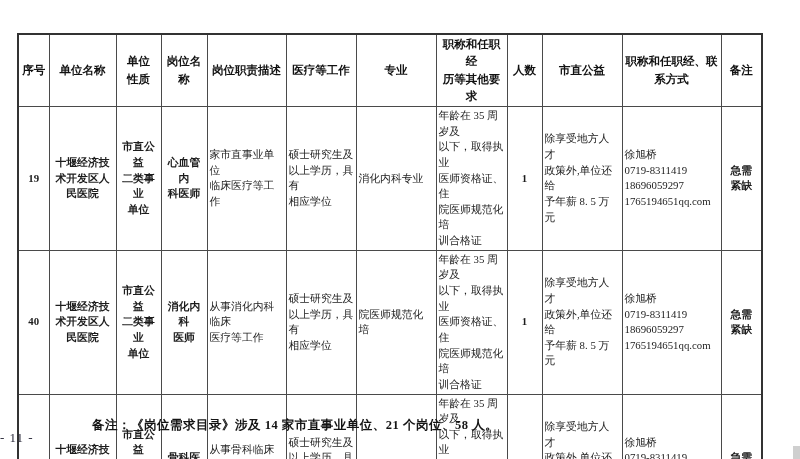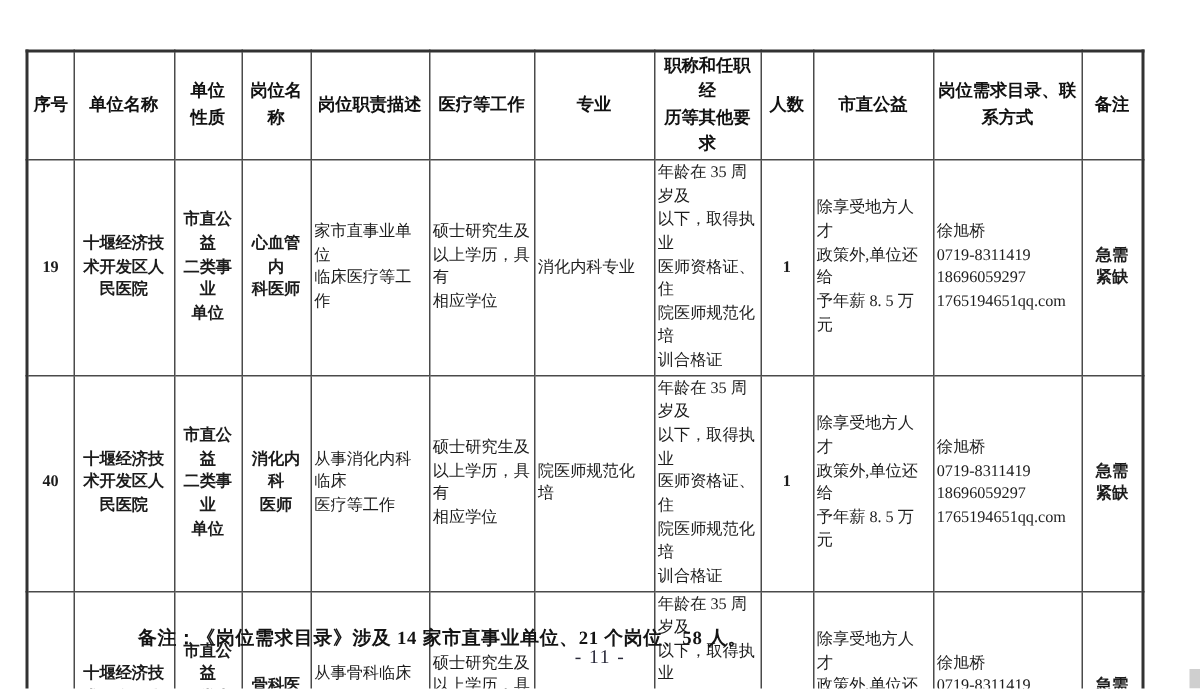--- a/index.html
+++ b/index.html
@@ -60,21 +60,21 @@
     font-weight: bold;
     color: #141414;
     letter-spacing: 0.5px;
     margin-top: 40px;
   }
   .page-number {
     position: absolute;
     left: 0;
     top: 430px;
     width: 100%;
-    text-align: center;
+    text-align: left;
     font-size: 13px;
     color: #2a2a3a;
     letter-spacing: 1px;
   }
   .scroll-corner {
     position: absolute;
     right: 0;
     bottom: 0;
     width: 7px;
     height: 13px;
@@ -108,21 +108,21 @@
       <th>单位
 性质</th>
       <th>岗位名称</th>
       <th>岗位职责描述</th>
       <th>医疗等工作</th>
       <th>专业</th>
       <th>职称和任职经
 历等其他要求</th>
       <th>人数</th>
       <th>市直公益</th>
-      <th>岗位需求目录、联
+      <th>职称和任职经、联
 系方式</th>
       <th>备注</th>
     </tr>
     <tr class="r19">
       <td class="c">19</td>
       <td class="c">十堰经济技
 术开发区人
 民医院</td>
       <td class="c">市直公益
 二类事业

